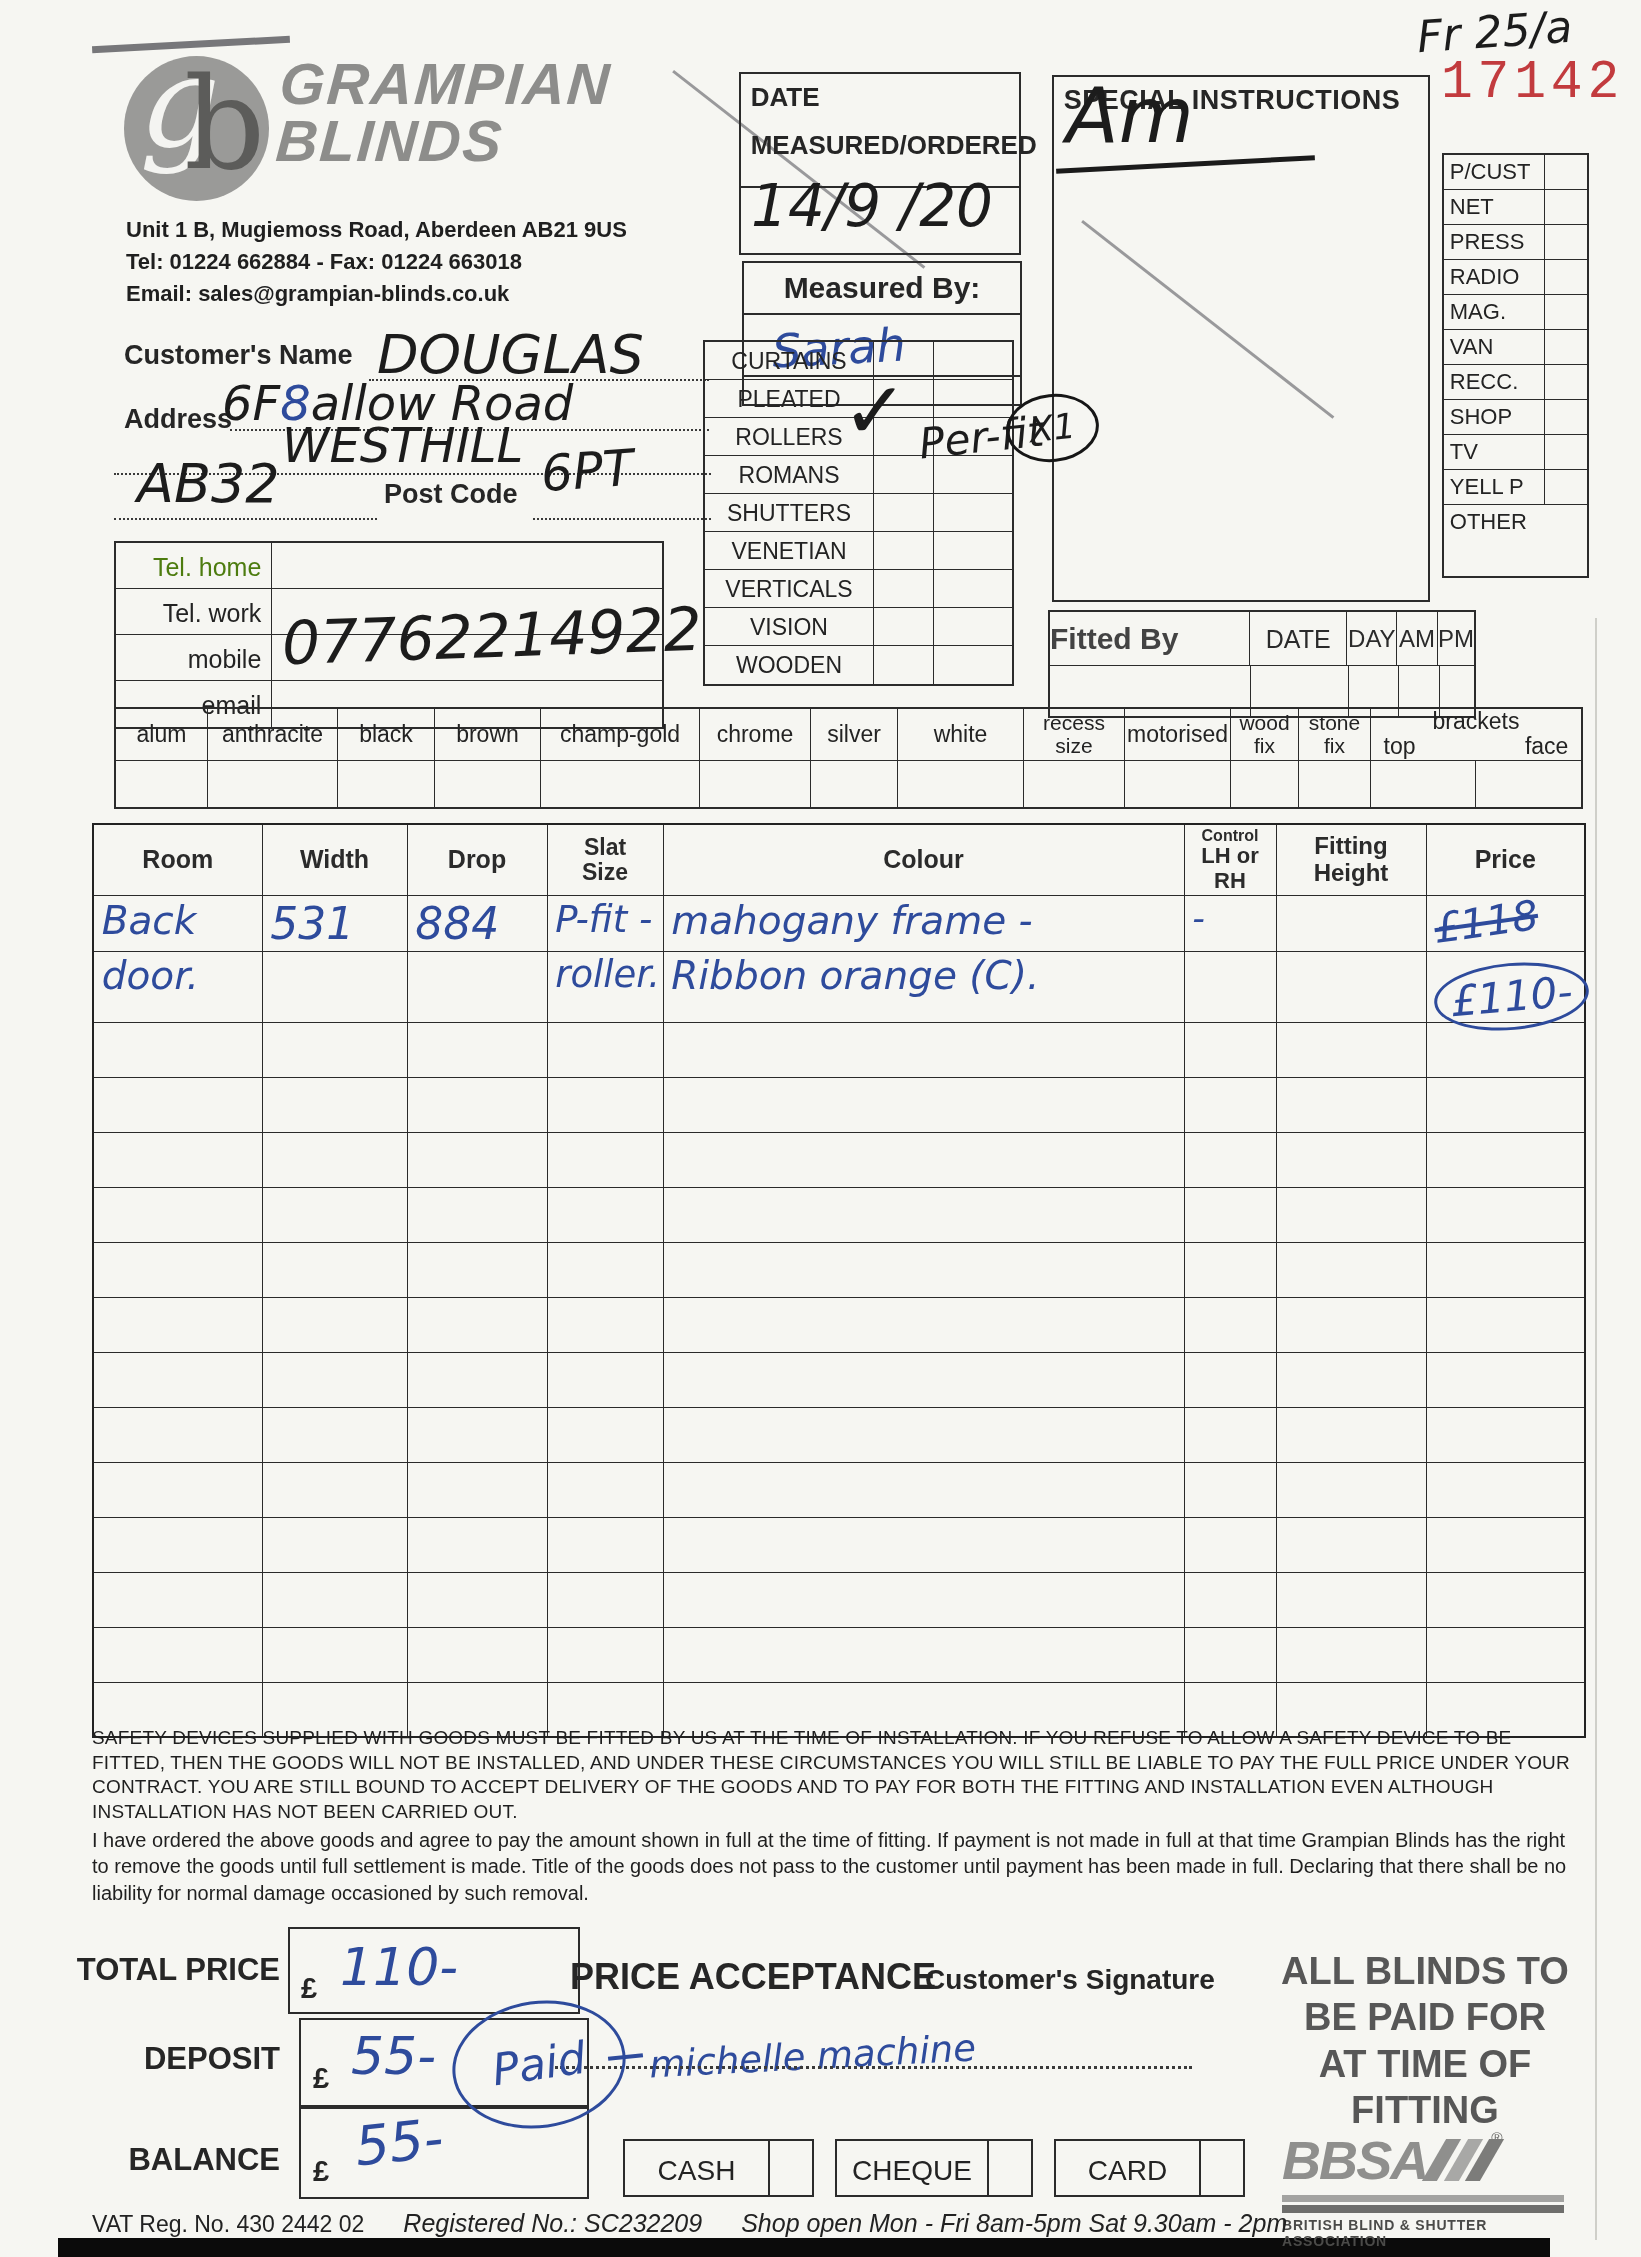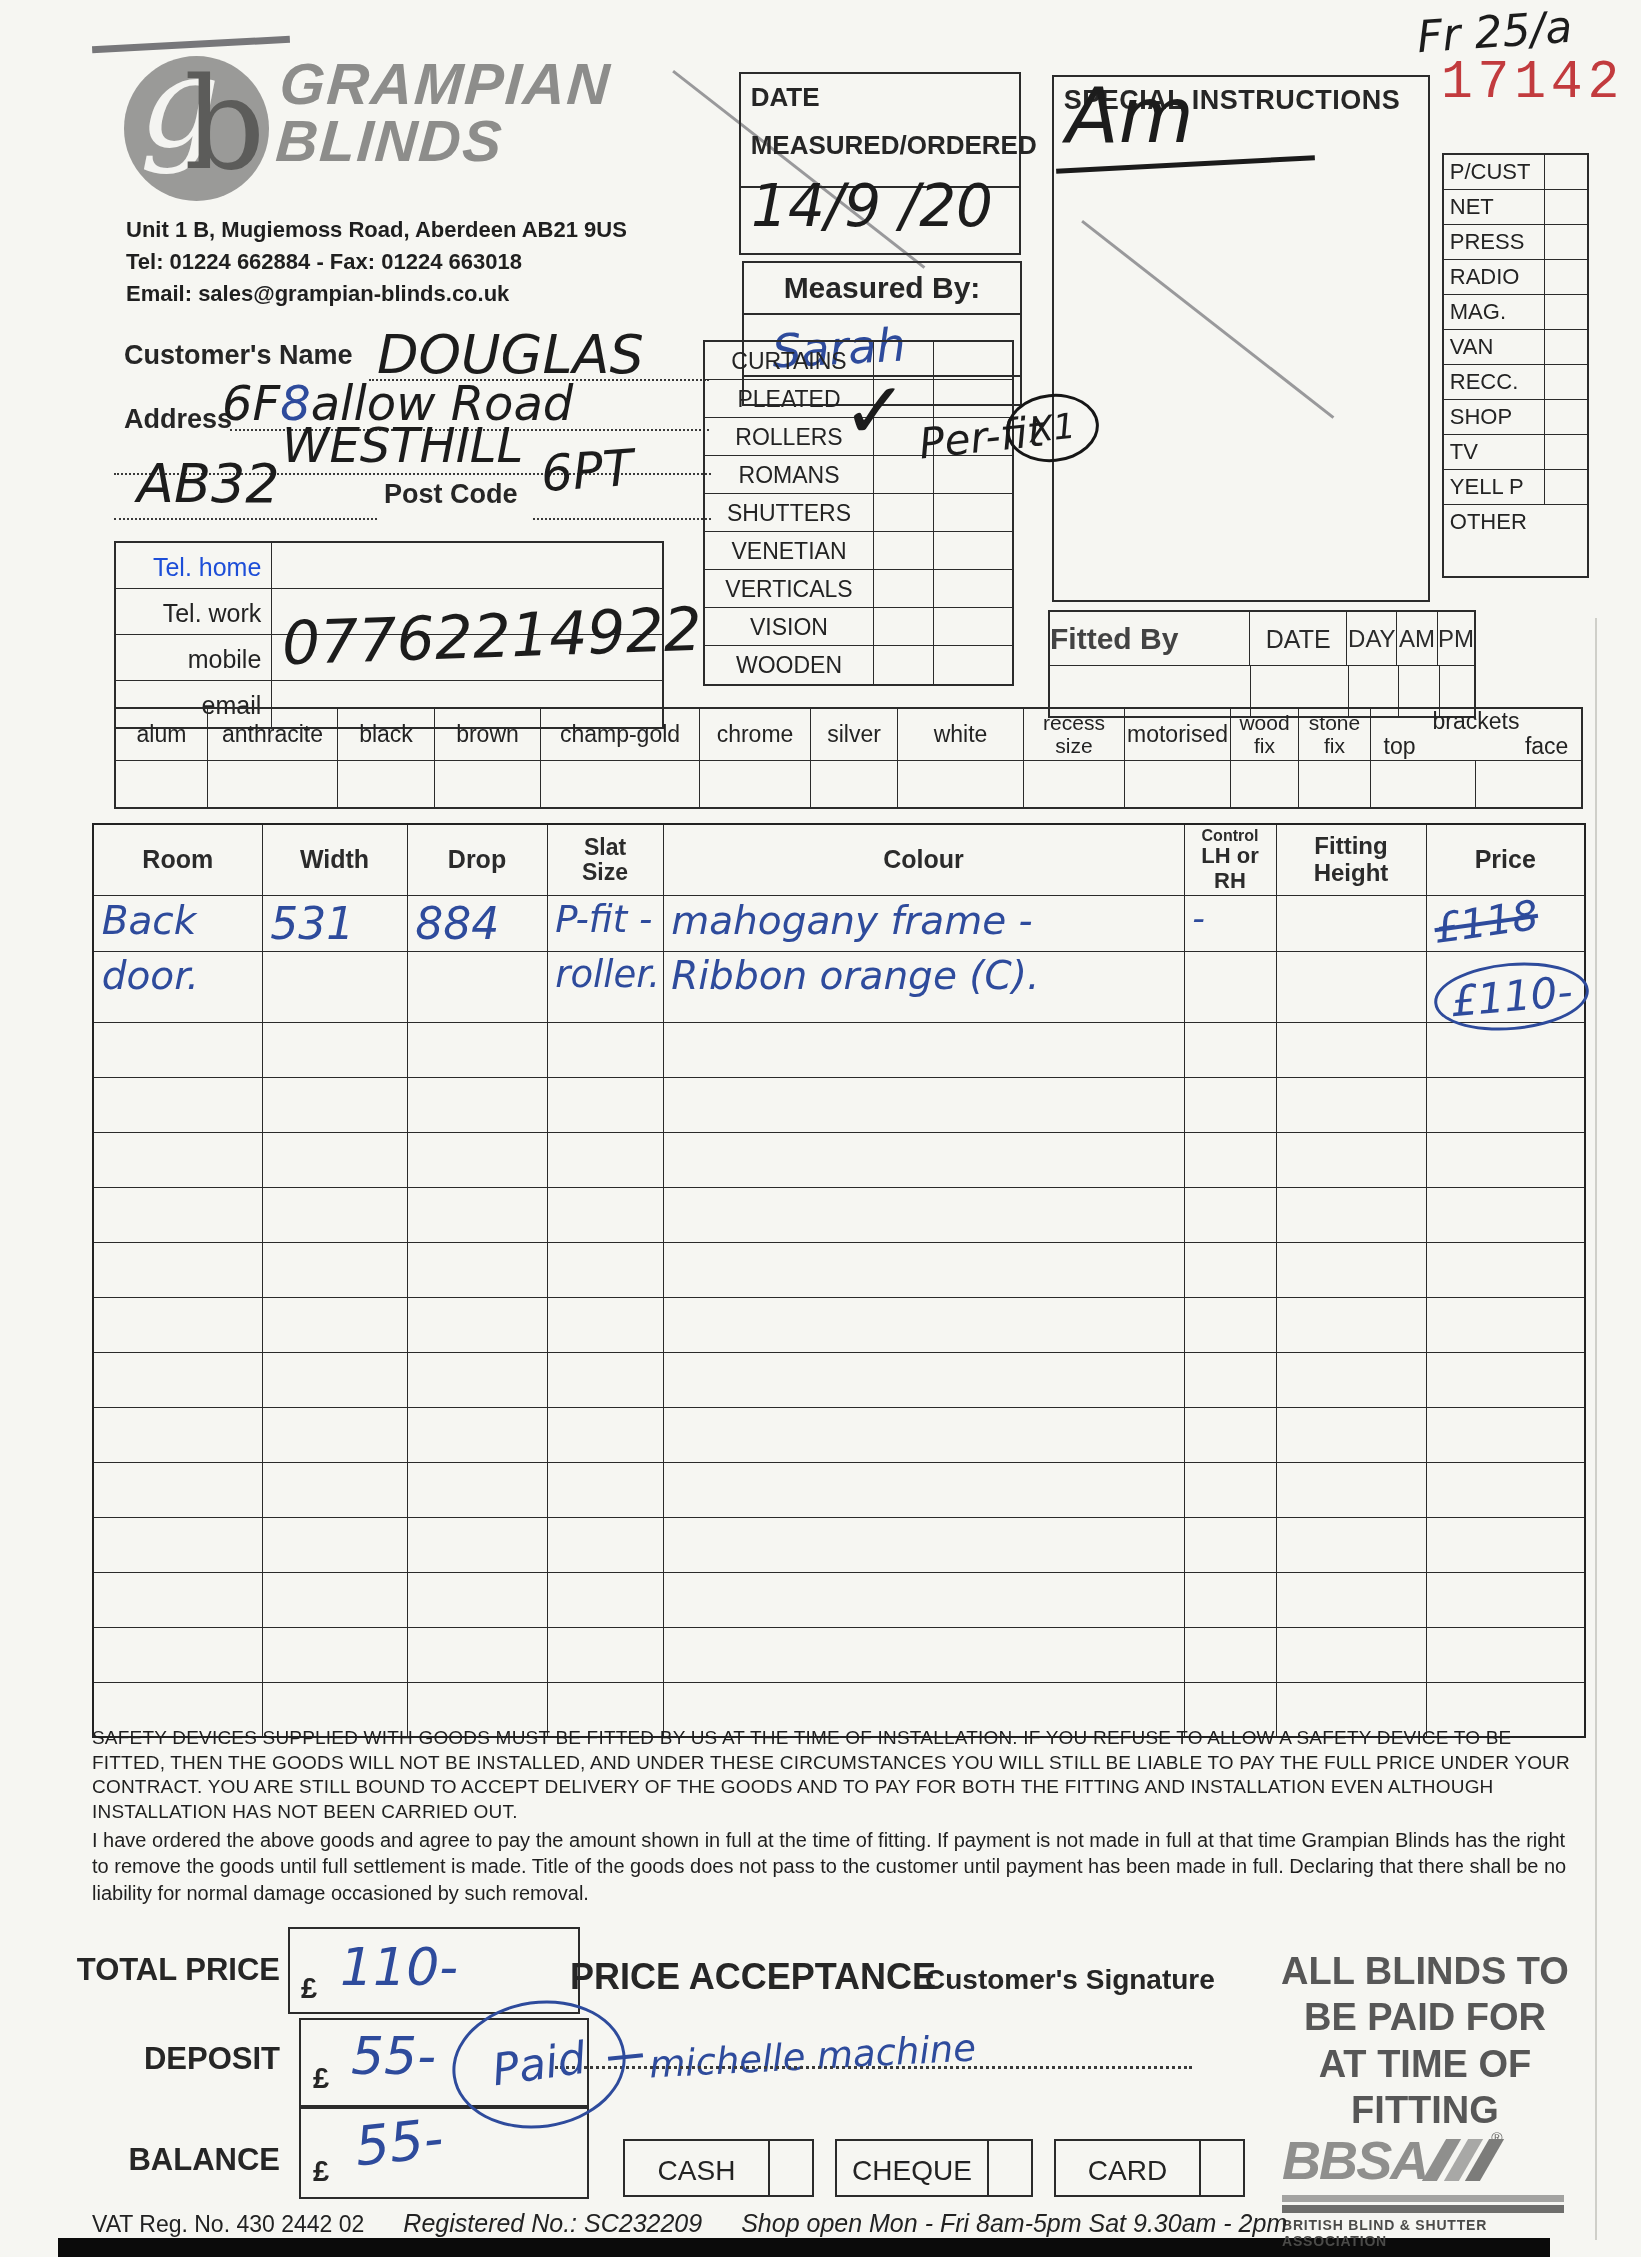--- a/index.html
+++ b/index.html
@@ -139,21 +139,21 @@
   <div class="abs dotline" style="left:114px;top:433px;width:597px;height:42px;"></div>
 
   <div class="abs hw ink-k" style="left:137px;top:452px;font-size:54px;">AB32</div>
   <div class="abs lbl" style="left:384px;top:479px;font-size:27px;">Post Code</div>
   <div class="abs hw ink-k" style="left:541px;top:442px;font-size:50px;transform:rotate(-4deg);">6PT</div>
   <div class="abs dotline" style="left:114px;top:483px;width:263px;height:37px;"></div>
   <div class="abs dotline" style="left:533px;top:483px;width:178px;height:37px;"></div>
 
   <div class="abs bx" style="left:114px;top:541px;width:550px;">
     <div class="frow" style="height:46px;border-bottom:1.9px solid #2b2b2b;">
-        <div class="cell" style="width:156px;font-size:25px;color:#1d4ed8;text-align:right;padding:9.7px 9.7px 0 0;">Tel. home</div>
+        <div class="cell" style="width:156px;font-size:25px;color:#4d7c0f;text-align:right;padding:9.7px 9.7px 0 0;">Tel. home</div>
         <div style="flex:1;"></div>
       </div>
     <div class="frow" style="height:46px;border-bottom:1.9px solid #2b2b2b;">
         <div class="cell" style="width:156px;font-size:25px;color:#232323;text-align:right;padding:9.7px 9.7px 0 0;">Tel. work</div>
         <div style="flex:1;"></div>
       </div>
     <div class="frow" style="height:46px;border-bottom:1.9px solid #2b2b2b;">
         <div class="cell" style="width:156px;font-size:25px;color:#232323;text-align:right;padding:9.7px 9.7px 0 0;">mobile</div>
         <div style="flex:1;"></div>
       </div>

